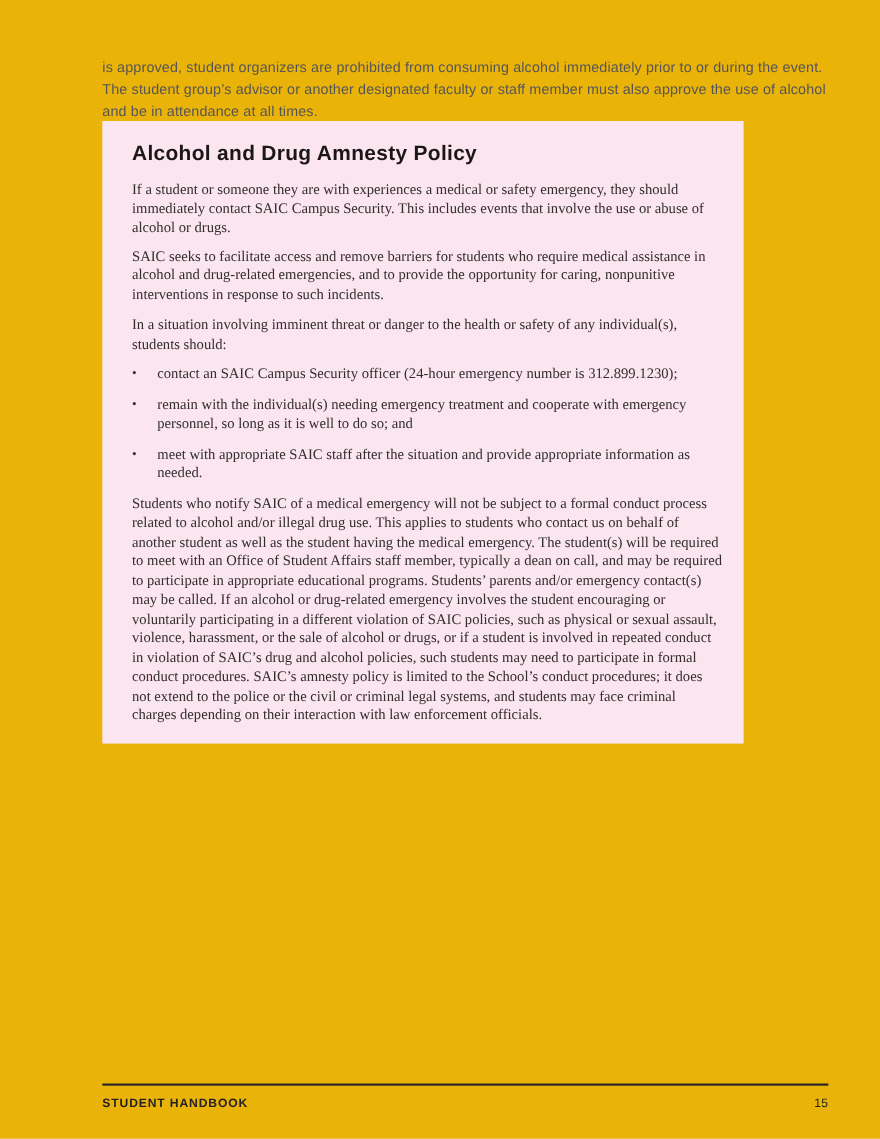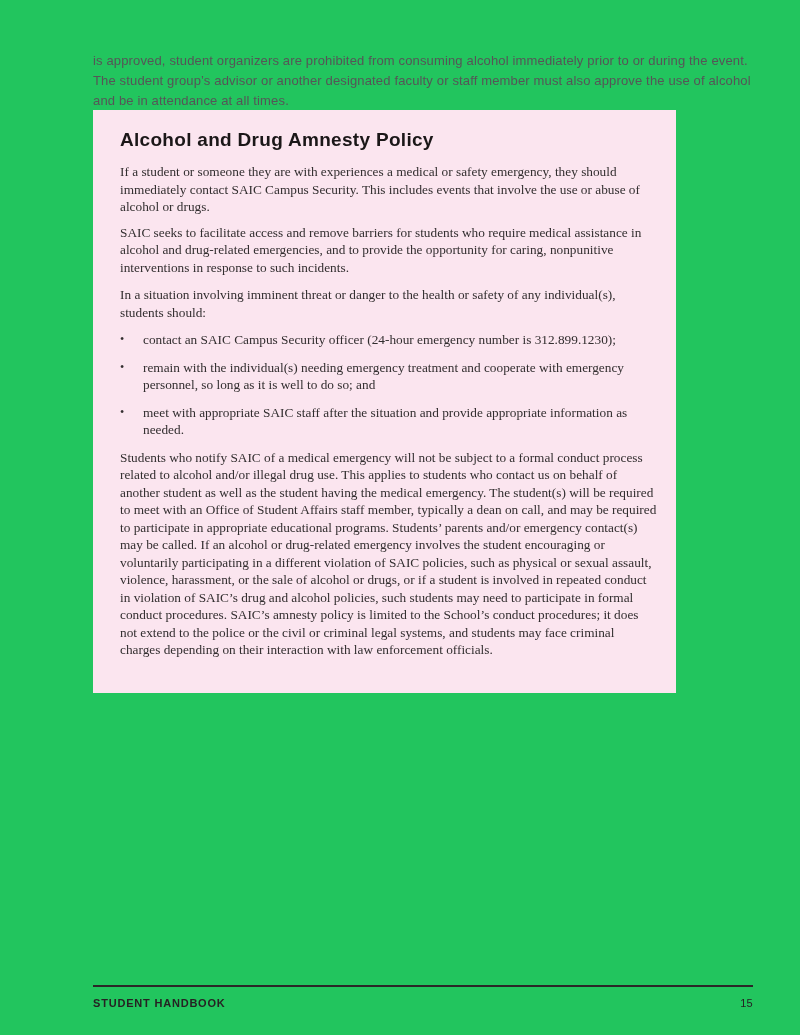--- a/index.html
+++ b/index.html
@@ -8,40 +8,40 @@
     height: 1035px;
     background: #ffffff;
     font-family: "Liberation Sans", sans-serif;
     position: relative;
     overflow: hidden;
   }
   .page {
     position: relative;
     width: 800px;
     height: 1035px;
-    background: #22c55e;
+    background: #eab308;
   }
   .intro {
     position: absolute;
     top: 38px;
     left: 93px;
     width: 664px;
     font-size: 13px;
     line-height: 20px;
     letter-spacing: 0.15px;
     color: #565557;
   }
   .policy-box {
     position: absolute;
     top: 110px;
     left: 93px;
     width: 583px;
     box-sizing: border-box;
     background: #fbe5ef;
-    padding: 18px 18px 34px 27px;
+    padding: 18px 18px 17px 27px;
   }
   .policy-title {
     margin: 0 0 11px 0;
     font-family: "Liberation Sans", sans-serif;
     font-weight: bold;
     font-size: 19px;
     line-height: 24px;
     letter-spacing: 0.3px;
     color: #1b1718;
   }

